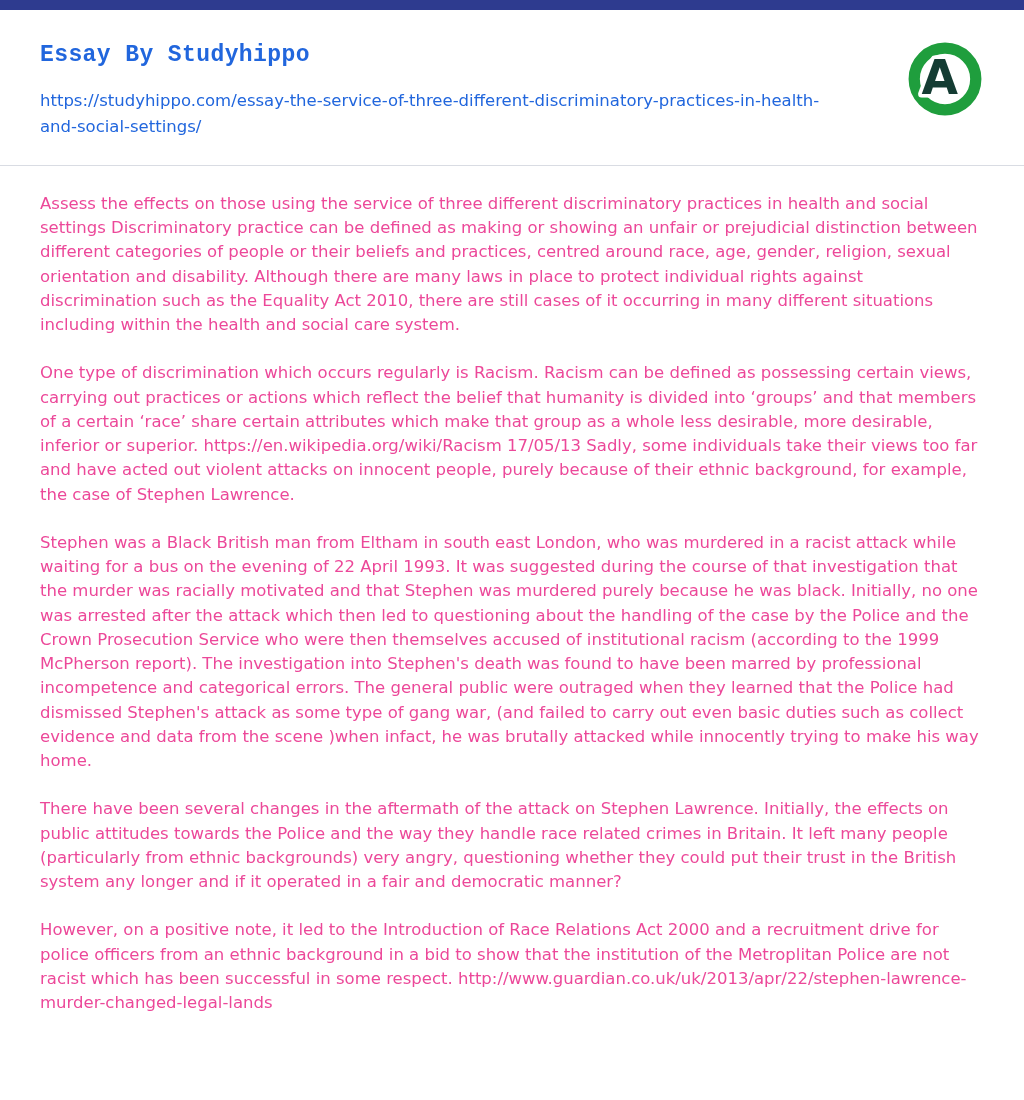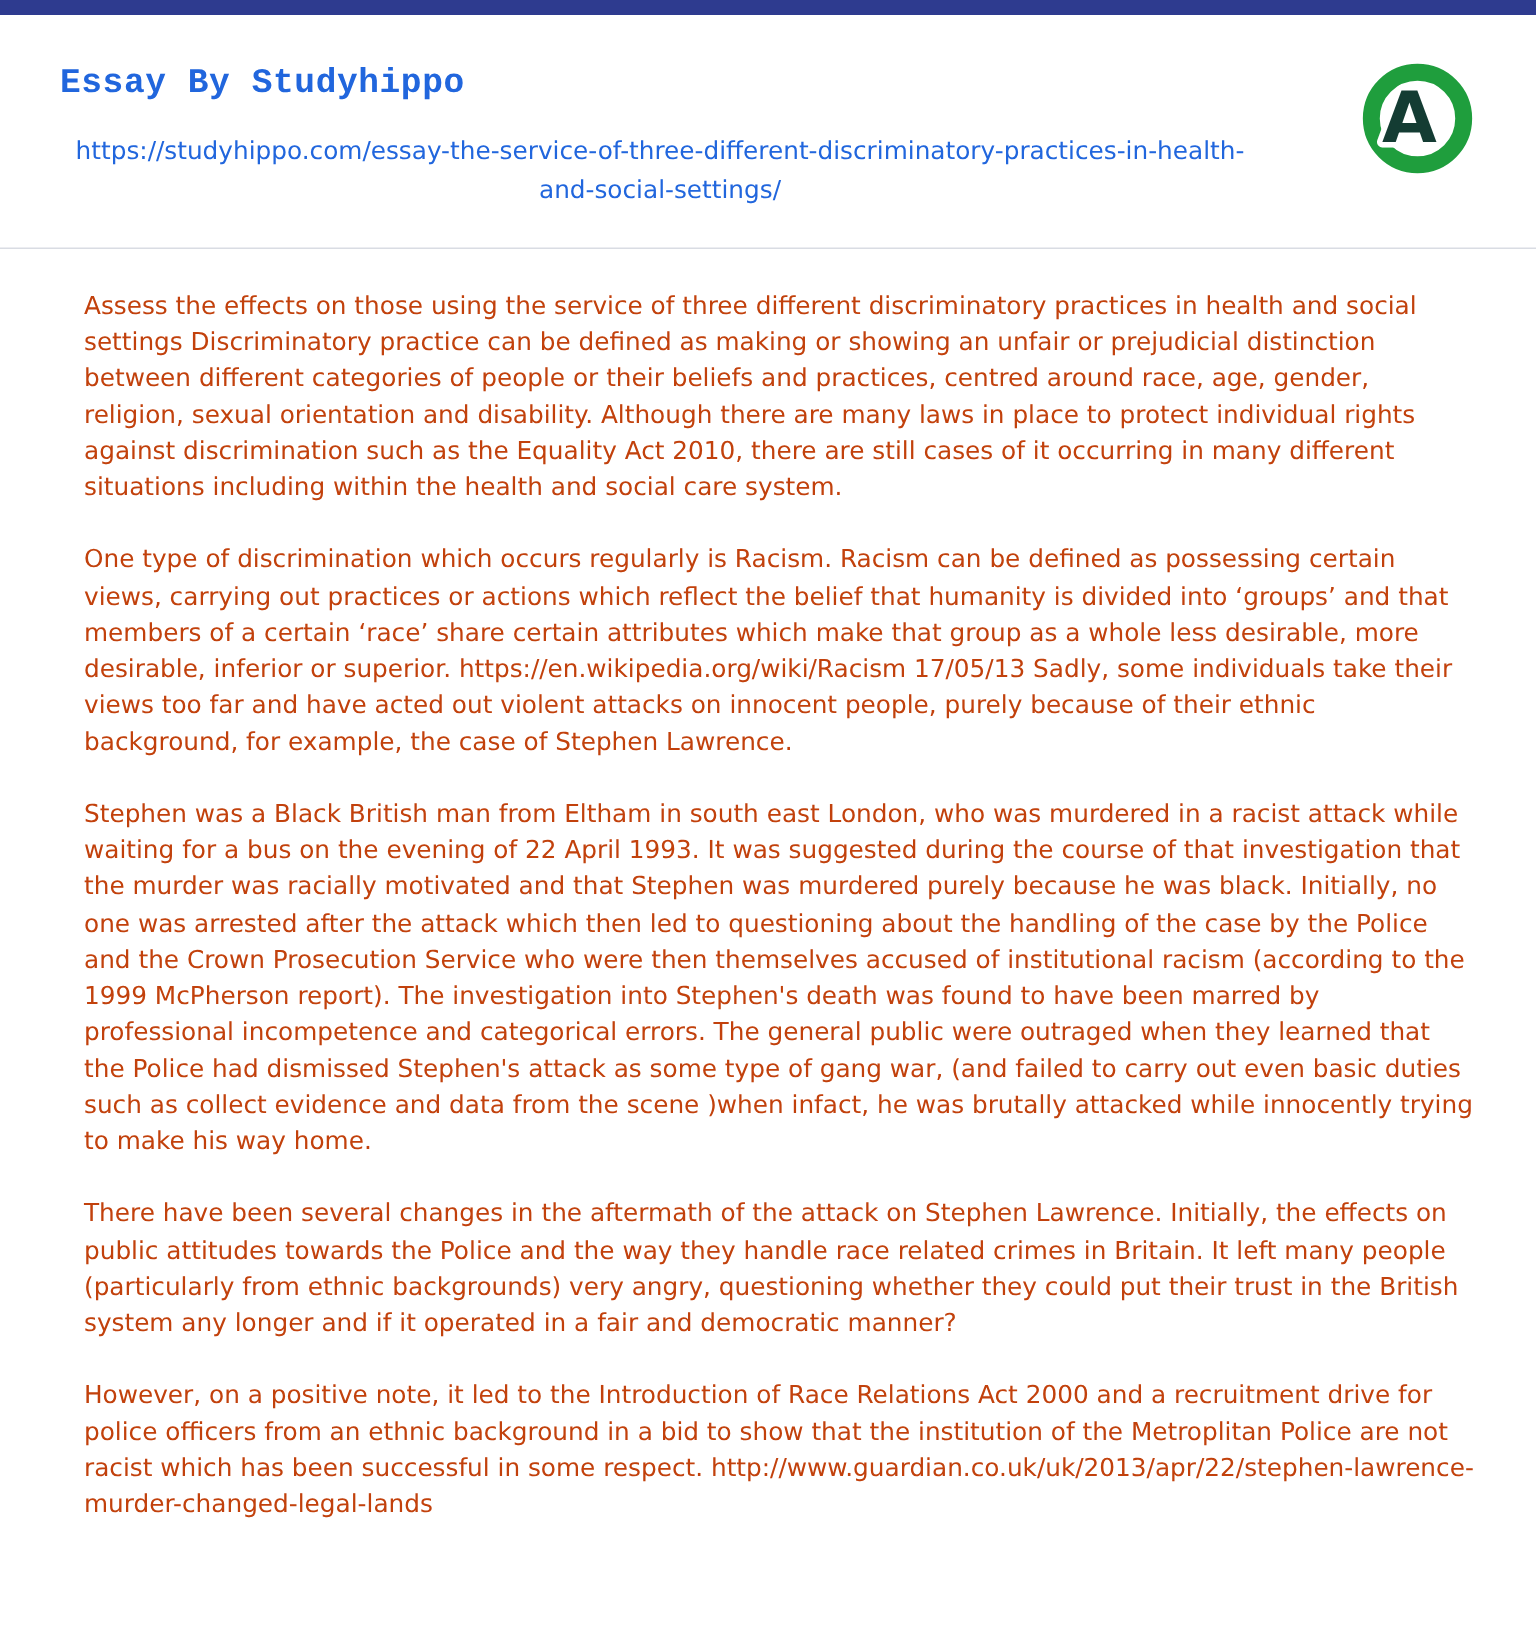--- a/index.html
+++ b/index.html
@@ -33,21 +33,20 @@
   .site-url {
     display: block;
     margin-top: 20px;
     max-width: 800px;
     color: #2166dd;
     font-size: 16.5px;
     line-height: 1.6;
     text-decoration: none;
     word-break: break-word;
     overflow-wrap: break-word;
-    text-align: center;
   }
   .logo {
     position: absolute;
     top: 30px;
     right: 40px;
     width: 78px;
     height: 78px;
     display: block;
   }
   .divider {
@@ -62,25 +61,25 @@
   .article-title {
     margin: 0 0 24px 0;
     max-width: 910px;
     color: #1d2030;
     font-size: 30px;
     line-height: 1.17;
     font-weight: 700;
     letter-spacing: 0.2px;
   }
   .article-body p {
-    margin: 0 0 24px 16px;
+    margin: 0 0 24px 0;
     max-width: 944px;
     font-size: 16.5px;
     line-height: 1.47;
-    color: #c2410c;
+    color: #ec4899;
     word-break: break-word;
     overflow-wrap: break-word;
   }
   .article-body p:last-child { margin-bottom: 0; }
 </style>
 </head>
 <body>
 
 <div class="top-bar"></div>
 

